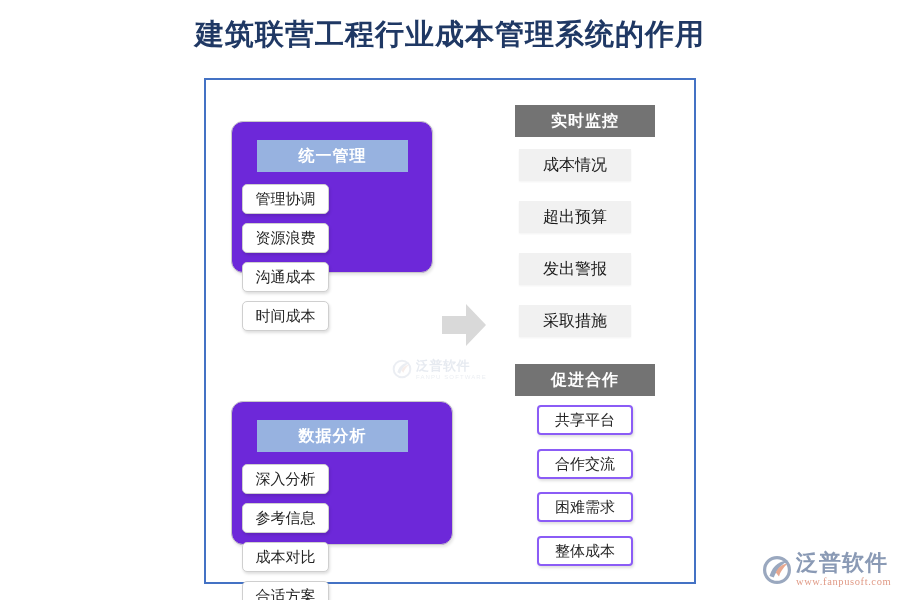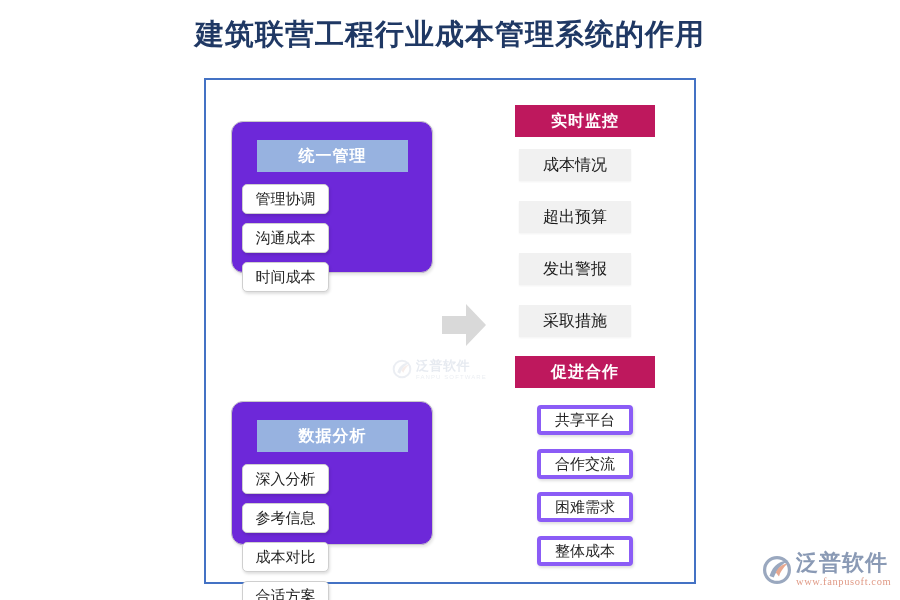--- a/index.html
+++ b/index.html
@@ -45,21 +45,21 @@
   
   .group-card {
     position: absolute;
     border: 1px solid #c9c9c9;
     border-radius: 12px;
     background: #6d28d9;
     box-shadow: 1px 2px 3px rgba(0,0,0,0.10);
     box-sizing: border-box;
   }
   #group-unified-management { left: 25px;  top: 41px;  width: 202px; height: 152px; }
-  #group-data-analysis      { left: 25px;  top: 321px; width: 202px; height: 144px; }
+  #group-data-analysis      { left: 25px;  top: 321px; width: 222px; height: 144px; }
 
   .group-header {
     position: absolute;
     left: 25px;
     top: 18px;
     width: 151px;
     height: 32px;
     background: #97b2e0;
     color: #ffffff;
     font-size: 16px;
@@ -129,32 +129,32 @@
     font-size: 6px; color: #c6cedb; letter-spacing: 1.1px; margin-top: 2px;
     white-space: nowrap;
   }
 
   
   .col-header {
     position: absolute;
     width: 140px;
     height: 32px;
     left: 309px;
-    background: #be185d;
+    background: #737373;
     color: #ffffff;
     font-size: 16px;
     font-weight: bold;
     letter-spacing: 1px;
     display: flex;
     align-items: center;
     justify-content: center;
     box-sizing: border-box;
   }
   #header-realtime-monitor  { top: 25px;  }
-  #header-promote-cooperate { top: 276px; }
+  #header-promote-cooperate { top: 284px; }
 
   .gray-item {
     position: absolute;
     left: 313px;
     width: 112px;
     height: 32px;
     background: #f1f1f1;
     color: #1a1a1a;
     font-size: 16px;
     display: flex;
@@ -163,21 +163,21 @@
     box-sizing: border-box;
     box-shadow: 0 1px 2px rgba(0,0,0,0.05);
   }
 
   .outline-item {
     position: absolute;
     left: 331px;
     width: 96px;
     height: 30px;
     background: #ffffff;
-    border: 4px solid #8b5cf6;
+    border: 2px solid #8b5cf6;
     border-radius: 4px;
     box-shadow: 1px 2px 3px rgba(0,0,0,0.13);
     color: #262626;
     font-size: 15px;
     display: flex;
     align-items: center;
     justify-content: center;
     box-sizing: border-box;
   }
 
@@ -207,20 +207,21 @@
 <body>
 
 <div id="page-title">建筑联营工程行业成本管理系统的作用</div>
 
 <div id="diagram-frame">
 
   <div class="group-card" id="group-unified-management">
     <div class="group-header">统一管理</div>
     <div class="chip-grid">
       <div class="chip">管理协调</div>
+      <div class="chip">资源浪费</div>
       <div class="chip">沟通成本</div>
       <div class="chip">时间成本</div>
     </div>
   </div>
 
   <div class="group-card" id="group-data-analysis">
     <div class="group-header">数据分析</div>
     <div class="chip-grid">
       <div class="chip">深入分析</div>
       <div class="chip">参考信息</div>

